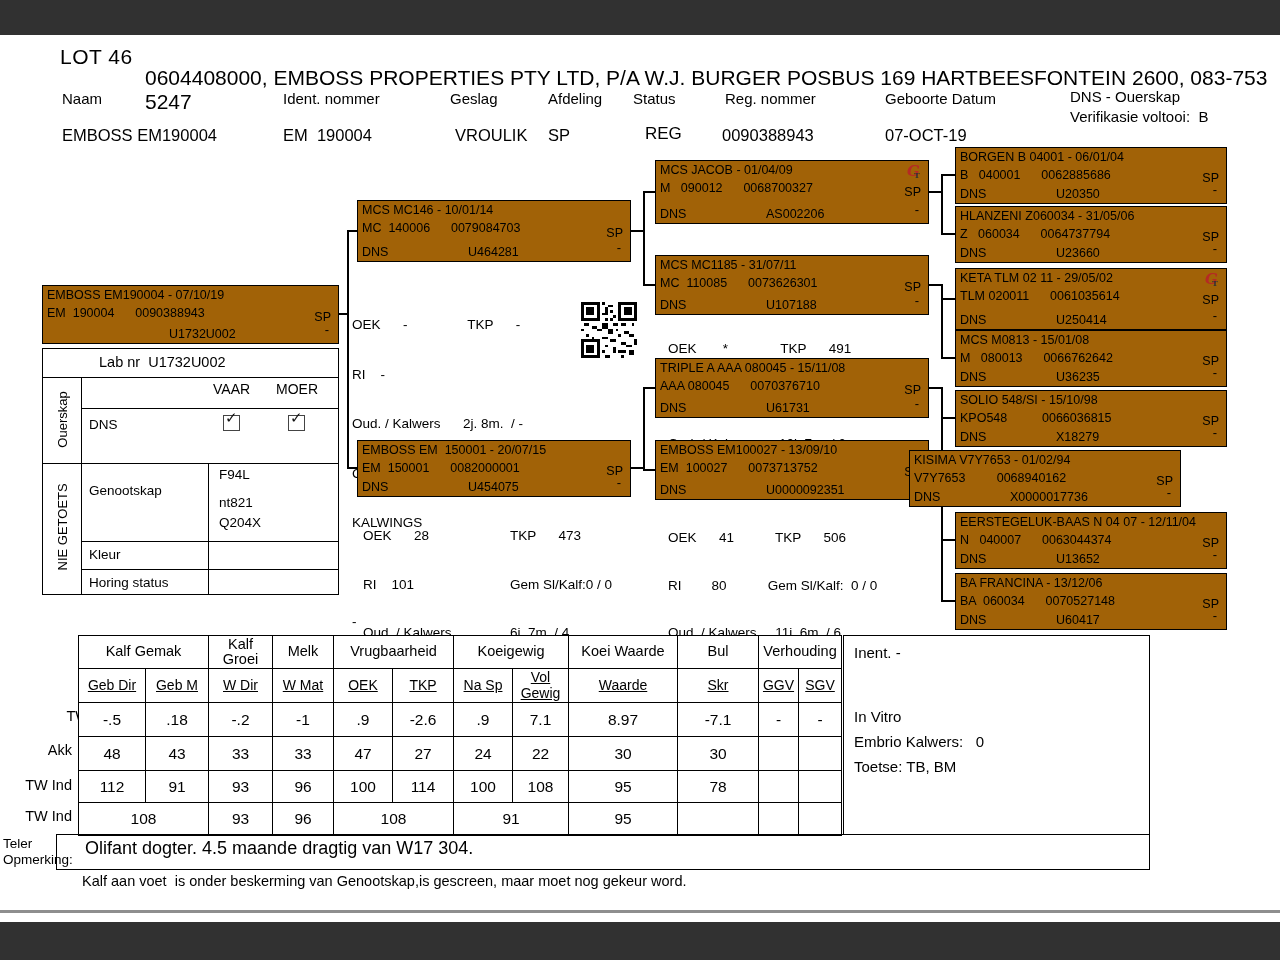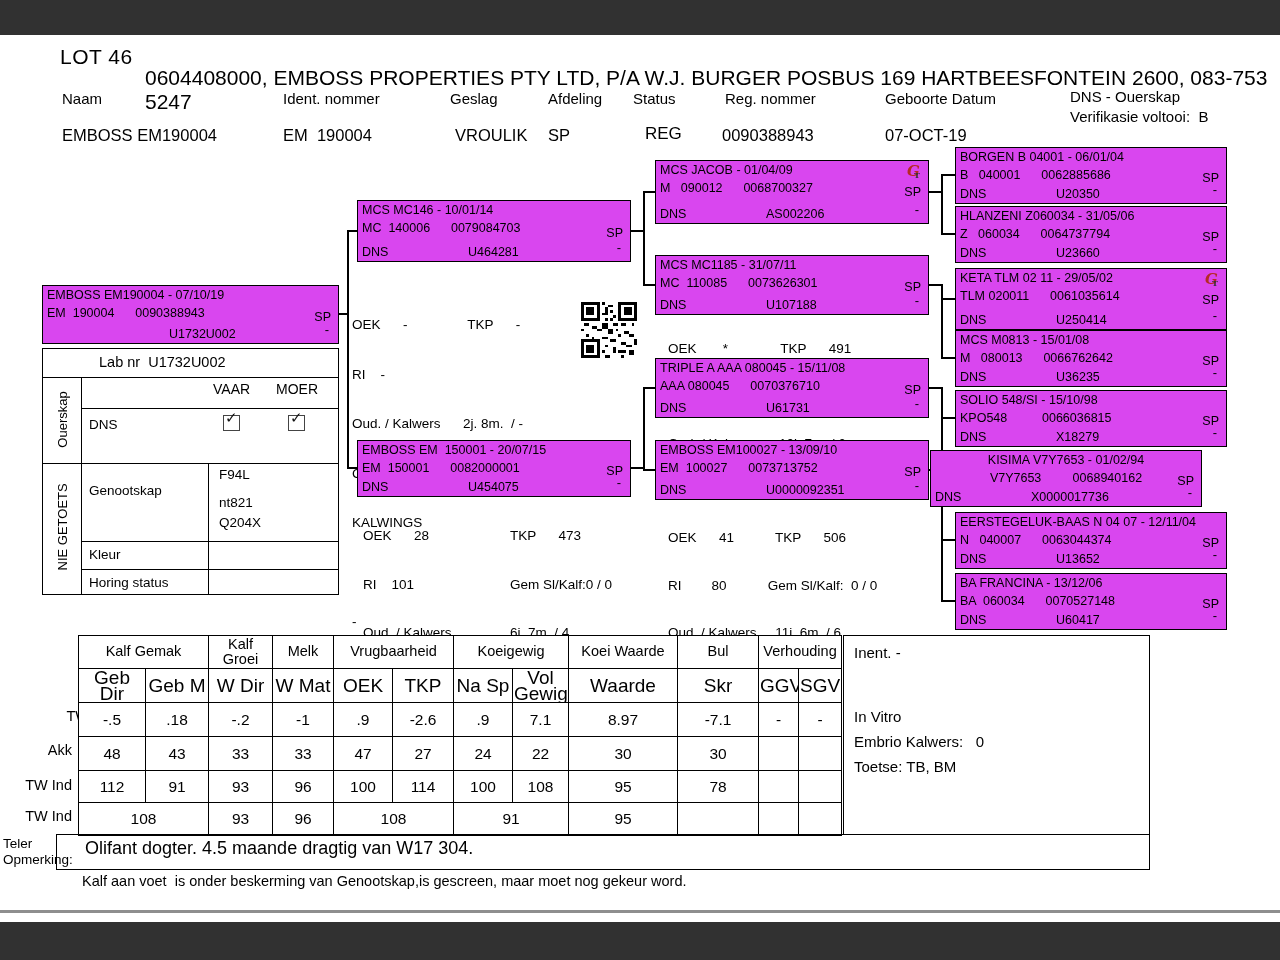--- a/index.html
+++ b/index.html
@@ -9,21 +9,21 @@
   .abs{position:absolute;}
   .pre{white-space:pre;}
 
   
   .lot{font-size:21px;letter-spacing:.5px;}
   .owner{font-size:21px;}
   .hlbl{font-size:15px;}
   .hval{font-size:16.5px;}
 
   
-  .abox{position:absolute;border:1.5px solid #000;background:#d946ef;}
+  .abox{position:absolute;border:1.5px solid #000;background:#a16207;}
   .bx-t{font-size:12.5px;line-height:15.5px;padding:2px 4px 0;white-space:pre;overflow:hidden;}
   .bx-sp{position:absolute;right:7px;top:42%;font-size:12.5px;}
   .bx-dns{position:absolute;left:4px;bottom:2px;font-size:12.5px;}
   .bx-lab{position:absolute;left:110px;bottom:2px;font-size:12.5px;}
   .bx-dash{position:absolute;right:9px;bottom:6px;font-size:13px;}
   .bx-gt{position:absolute;right:5px;top:2px;}
 
   
   .cl{position:absolute;background:#000;}
 
@@ -38,21 +38,21 @@
   .hl{position:absolute;height:0;border-top:1.5px solid #000;}
   .vl{position:absolute;width:0;border-left:1.5px solid #000;}
   .rot{position:absolute;transform:rotate(-90deg);font-size:13px;text-align:center;white-space:nowrap;}
   .cb{position:absolute;width:15px;height:14px;border:1.6px solid #444;background:#fff;}
   .cb-mark{position:absolute;left:1px;top:-7px;font-size:15px;color:#111;}
 
   
   table.ebv{position:absolute;border-collapse:collapse;table-layout:fixed;background:#fff;}
   table.ebv td{border:1.5px solid #000;text-align:center;vertical-align:middle;padding:0 1px;overflow:hidden;}
   tr.ghead td{font-size:14.5px;line-height:15.5px;}
-  tr.shead td{font-size:19px;line-height:15.5px;}
+  tr.shead td{font-size:14px;line-height:15.5px;text-decoration:underline;}
   tr.drow td{font-size:15.5px;}
   .rowlbl{position:absolute;width:62px;text-align:right;font-size:14.5px;}
   .inentbox{position:absolute;border:1.5px solid #000;font-size:15px;}
   .opmbox{position:absolute;border:1.5px solid #000;font-size:18px;}
   .telerlbl{position:absolute;font-size:13.5px;}
   .footnote{position:absolute;font-size:14.5px;}
 </style>
 </head>
 <body>
 
@@ -314,21 +314,21 @@
     <div class="bx-dash">-</div>
   </div>
   <div class="abox" style="left:955px;top:390px;width:270px;height:55px;">
     <div class="bx-t">SOLIO 548/SI - 15/10/98</div>
     <div class="bx-t">KPO548          0066036815</div>
     <div class="bx-sp">SP</div>
     <div class="bx-dns">DNS</div>
     <div class="bx-lab" style="left:100px;">X18279</div>
     <div class="bx-dash">-</div>
   </div>
-  <div class="abox" style="left:930px;top:450px;width:270px;height:55px;text-align:center;">
+  <div class="abox" style="left:909px;top:450px;width:270px;height:55px;">
     <div class="bx-t">KISIMA V7Y7653 - 01/02/94</div>
     <div class="bx-t">V7Y7653         0068940162</div>
     <div class="bx-sp">SP</div>
     <div class="bx-dns">DNS</div>
     <div class="bx-lab" style="left:100px;">X0000017736</div>
     <div class="bx-dash">-</div>
   </div>
   <div class="abox" style="left:955px;top:512px;width:270px;height:55px;">
     <div class="bx-t">EERSTEGELUK-BAAS N 04 07 - 12/11/04</div>
     <div class="bx-t">N   040007      0063044374</div>

